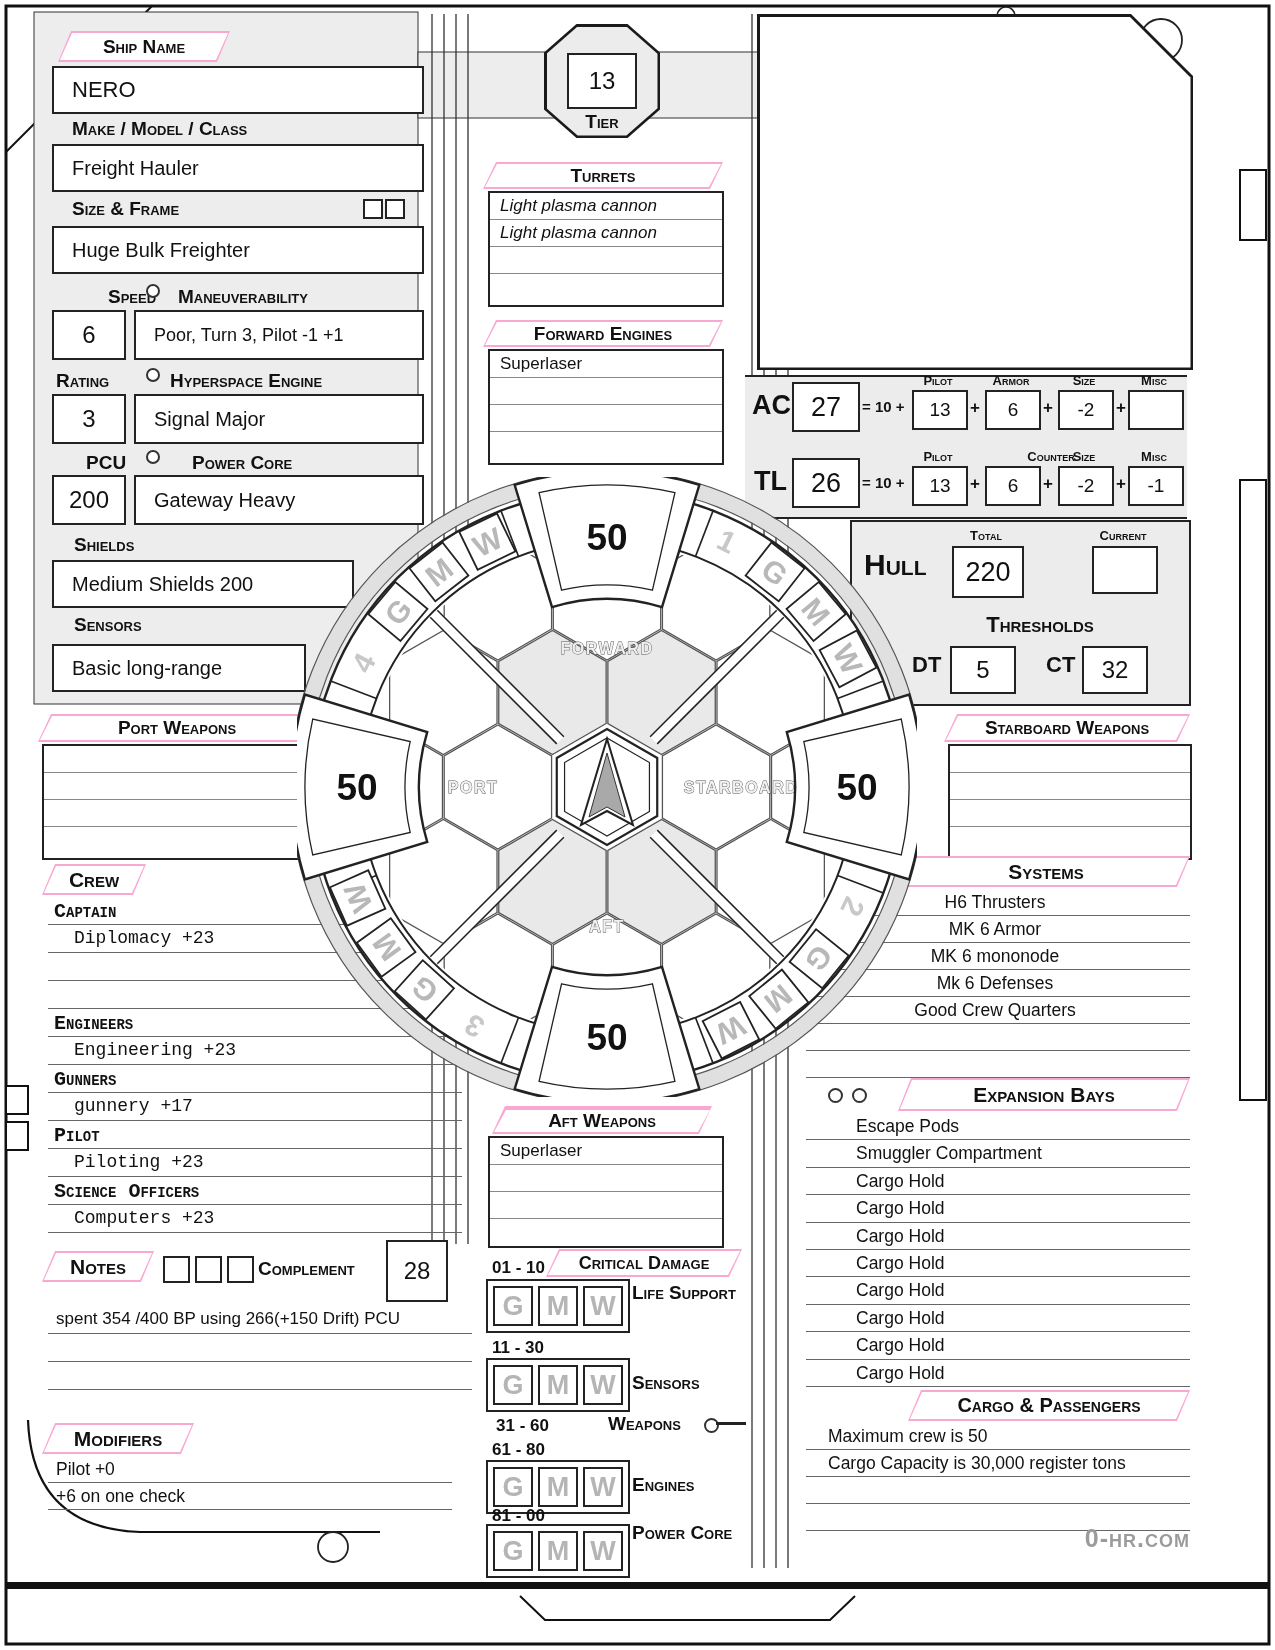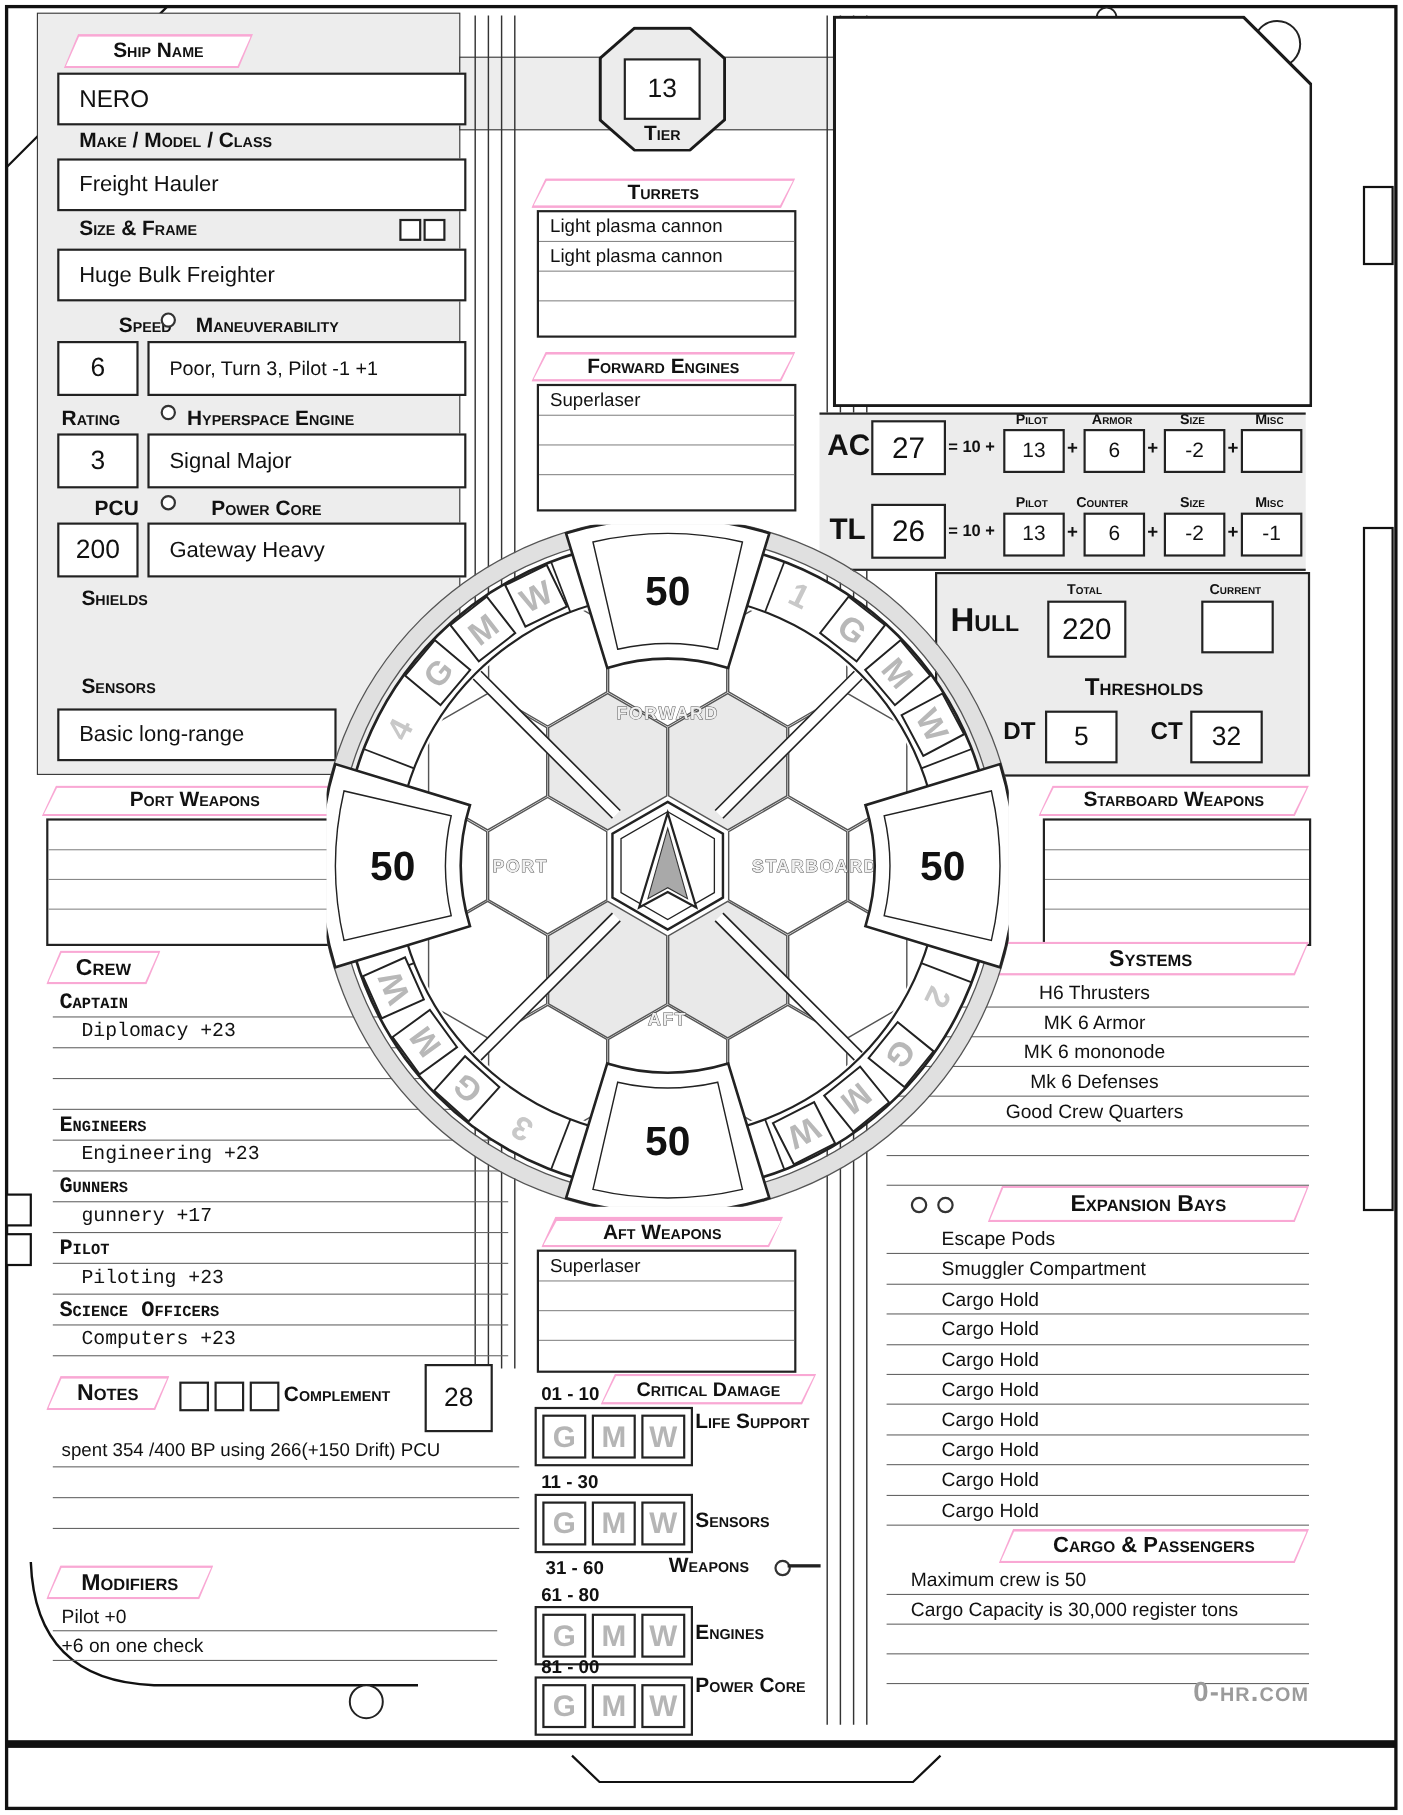--- a/index.html
+++ b/index.html
@@ -115,35 +115,36 @@
   <div class="vbox c" style="left:52px;top:394px;width:70px;height:46px;">3</div>
   <div class="vbox" style="left:134px;top:394px;width:268px;height:46px;">Signal Major</div>
 
   <div class="lbl" style="left:66px;top:452px;margin-left:20px;">PCU</div>
   <div class="circ" style="left:146px;top:450px;width:10px;height:10px;"></div>
   <div class="lbl" style="left:192px;top:452px;">Power Core</div>
   <div class="vbox c" style="left:52px;top:475px;width:70px;height:46px;">200</div>
   <div class="vbox" style="left:134px;top:475px;width:268px;height:46px;">Gateway Heavy</div>
 
   <div class="lbl" style="left:74px;top:534px;">Shields</div>
+  <div class="vbox" style="left:52px;top:560px;width:280px;height:44px;">Medium Shields 200</div>
 
   <div class="lbl" style="left:74px;top:614px;">Sensors</div>
   <div class="vbox" style="left:52px;top:644px;width:232px;height:44px;">Basic long-range</div>
 
   <div class="octa" style="left:544px;top:24px;width:116px;height:114px;">
     <div class="in">
       <div class="vbox c" style="position:static;margin-top:26px;width:66px;height:52px;">13</div>
       <div style="font-weight:bold;font-variant:small-caps;font-size:19px;margin-top:2px;">Tier</div>
     </div>
   </div>
 
   <div class="tab" style="left:483px;top:162px;width:240px;height:27px;">
     <div class="in">Turrets</div>
     </div>
-  <div class="listbox" style="left:488px;top:191px;width:232px;height:112px;">
+  <div class="listbox" style="left:488px;top:191px;width:232px;height:112px;font-style:italic;">
     <div class="lrow">Light plasma cannon</div>
     <div class="lrow">Light plasma cannon</div>
     <div class="lrow"></div>
     <div class="lrow"></div>
   </div>
 
   <div class="tab" style="left:483px;top:320px;width:240px;height:27px;">
     <div class="in">Forward Engines</div>
     </div>
   <div class="listbox" style="left:488px;top:349px;width:232px;height:112px;">
@@ -173,21 +174,21 @@
   <div class="plus" style="left:1116px;top:398px;">+</div>
   <div class="mlbl" style="left:1124px;top:373px;width:60px;">Misc</div>
   <div class="vbox c" style="left:1128px;top:390px;width:52px;height:36px;font-size:19px;"></div>
 
   <div class="lbl" style="left:754px;top:466px;font-size:27px;font-variant:normal;">TL</div>
   <div class="vbox c" style="left:792px;top:458px;width:64px;height:46px;font-size:27px;">26</div>
   <div class="eq" style="left:862px;top:474px;">= 10 +</div>
   <div class="mlbl" style="left:908px;top:449px;width:60px;">Pilot</div>
   <div class="vbox c" style="left:912px;top:466px;width:52px;height:36px;font-size:19px;">13</div>
   <div class="plus" style="left:970px;top:474px;">+</div>
-  <div class="mlbl" style="left:967px;top:449px;width:70px;">Counter</div>
+  <div class="mlbl" style="left:1016px;top:449px;width:70px;">Counter</div>
   <div class="vbox c" style="left:985px;top:466px;width:52px;height:36px;font-size:19px;">6</div>
   <div class="plus" style="left:1043px;top:474px;">+</div>
   <div class="mlbl" style="left:1054px;top:449px;width:60px;">Size</div>
   <div class="vbox c" style="left:1058px;top:466px;width:52px;height:36px;font-size:19px;">-2</div>
   <div class="plus" style="left:1116px;top:474px;">+</div>
   <div class="mlbl" style="left:1124px;top:449px;width:60px;">Misc</div>
   <div class="vbox c" style="left:1128px;top:466px;width:52px;height:36px;font-size:19px;">-1</div>
 
   <div class="panel" style="left:850px;top:520px;width:337px;height:182px;"></div>
   <div class="lbl" style="left:864px;top:548px;font-size:30px;">Hull</div>

